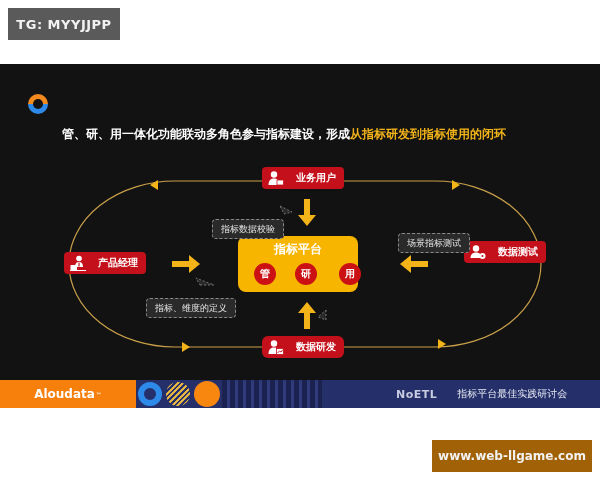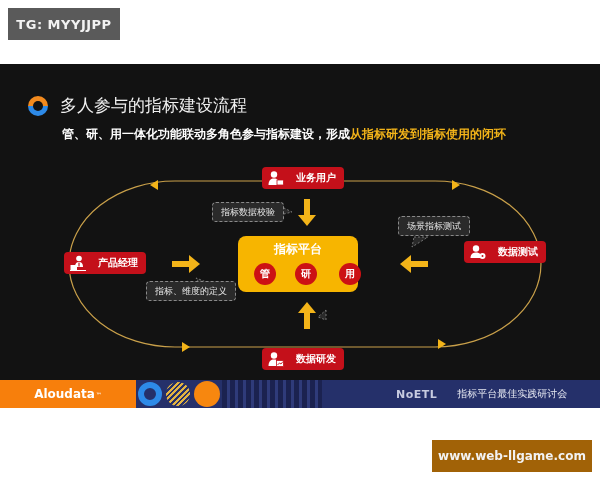--- a/index.html
+++ b/index.html
@@ -58,21 +58,21 @@
   }
   .pill {
     position: absolute; top: 27px; width: 22px; height: 22px; border-radius: 50%;
     background: #cc1114; color: #ffffff; font-size: 10px; font-weight: bold;
     display: flex; align-items: center; justify-content: center;
   }
 
   .callout {
     position: absolute; height: 20px; background: #2a2a2a; border: 1px dashed #8a8a8a;
     border-radius: 4px; color: #e6e6e6; font-size: 9px; display: flex; align-items: center;
-    padding: 0 8px; white-space: nowrap;
+    padding: 0 8px; white-space: nowrap; margin-top: 17px;
   }
 
   .footer { position: absolute; left: 0; top: 316px; width: 600px; height: 28px; background: #25306a; }
   .footer-brand {
     position: absolute; left: 0; top: 0; width: 136px; height: 28px; background: #f77f0c;
     color: #ffffff; font-weight: bold; font-size: 12px; display: flex; align-items: center; justify-content: center;
   }
   .footer-brand sup { font-size: 6px; margin-left: 1px; }
   .stripes {
     position: absolute; left: 222px; top: 0; width: 100px; height: 28px;
@@ -90,21 +90,20 @@
 </style>
 </head>
 <body>
 
 <div class="watermark-top">TG: MYYJJPP</div>
 
 <div class="slide">
 
   <div class="title-row">
     <div class="title-icon"></div>
-    <div class="title-text">多人参与的指标建设流程</div>
   </div>
 
   <div class="subtitle">
     <span>管、研、用一体化功能联动多角色参与指标建设，形成</span><span class="hl">从指标研发到指标使用的闭环</span>
   </div>
 
   <svg class="diagram" viewBox="0 0 600 344">
 
     <path d="M 175 117 L 435 117 A 106 83 0 0 1 435 283 L 175 283 A 106 83 0 0 1 175 117 Z" fill="none" stroke="#c9a04a" stroke-width="1.2"></path>
 
@@ -159,21 +158,21 @@
   <div class="role" style="left:464px; top:177px;">
     <svg class="icon" viewBox="0 0 16 16">
       <circle cx="6" cy="4.5" r="3.2" fill="#fff"></circle>
       <path d="M0.5 14 C0.5 10 3 8.5 6 8.5 C8 8.5 9.5 9 10 10 L10 14 Z" fill="#fff"></path>
       <circle cx="12.5" cy="12" r="3" fill="#fff"></circle>
       <circle cx="12.5" cy="12" r="1" fill="#c4101a"></circle>
     </svg>
     <span>数据测试</span>
   </div>
 
-  <div class="role" style="left:262px; top:284px;">
+  <div class="role" style="left:262px; top:272px;border-radius:6px;">
     <svg class="icon" viewBox="0 0 16 16">
       <circle cx="6" cy="4.5" r="3.2" fill="#fff"></circle>
       <path d="M0.5 15 C0.5 10 3 8.5 6 8.5 C9 8.5 11.5 10 11.5 15 Z" fill="#fff"></path>
       <rect x="8.5" y="9.5" width="7" height="6" fill="#fff" stroke="#c4101a" stroke-width="0.8"></rect>
       <polyline points="9.5,14 11.5,12 13,13 15,10.5" fill="none" stroke="#c4101a" stroke-width="0.9"></polyline>
     </svg>
     <span>数据研发</span>
   </div>
 
   <div class="platform">

